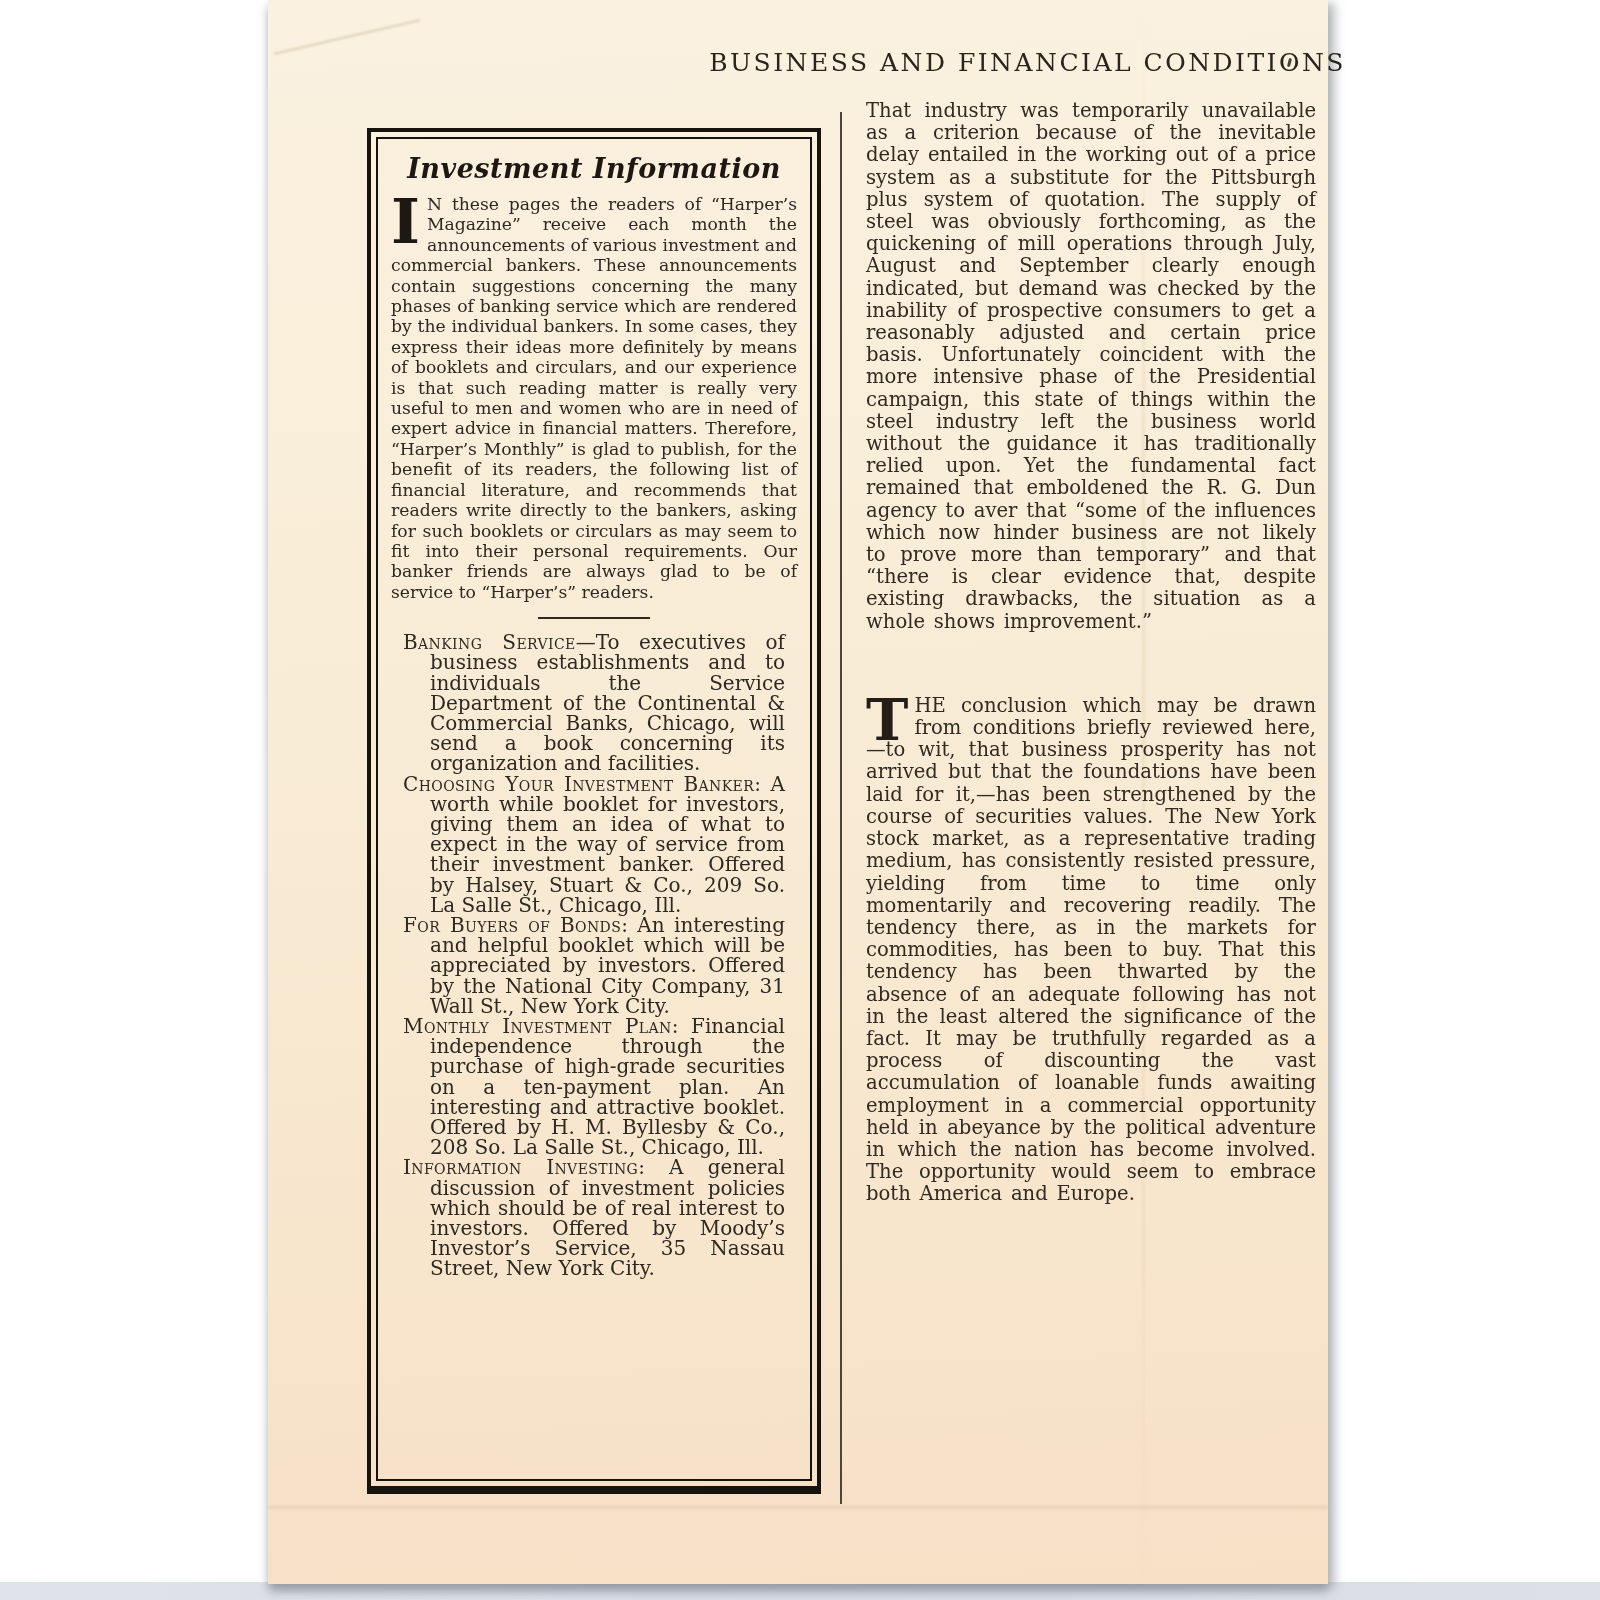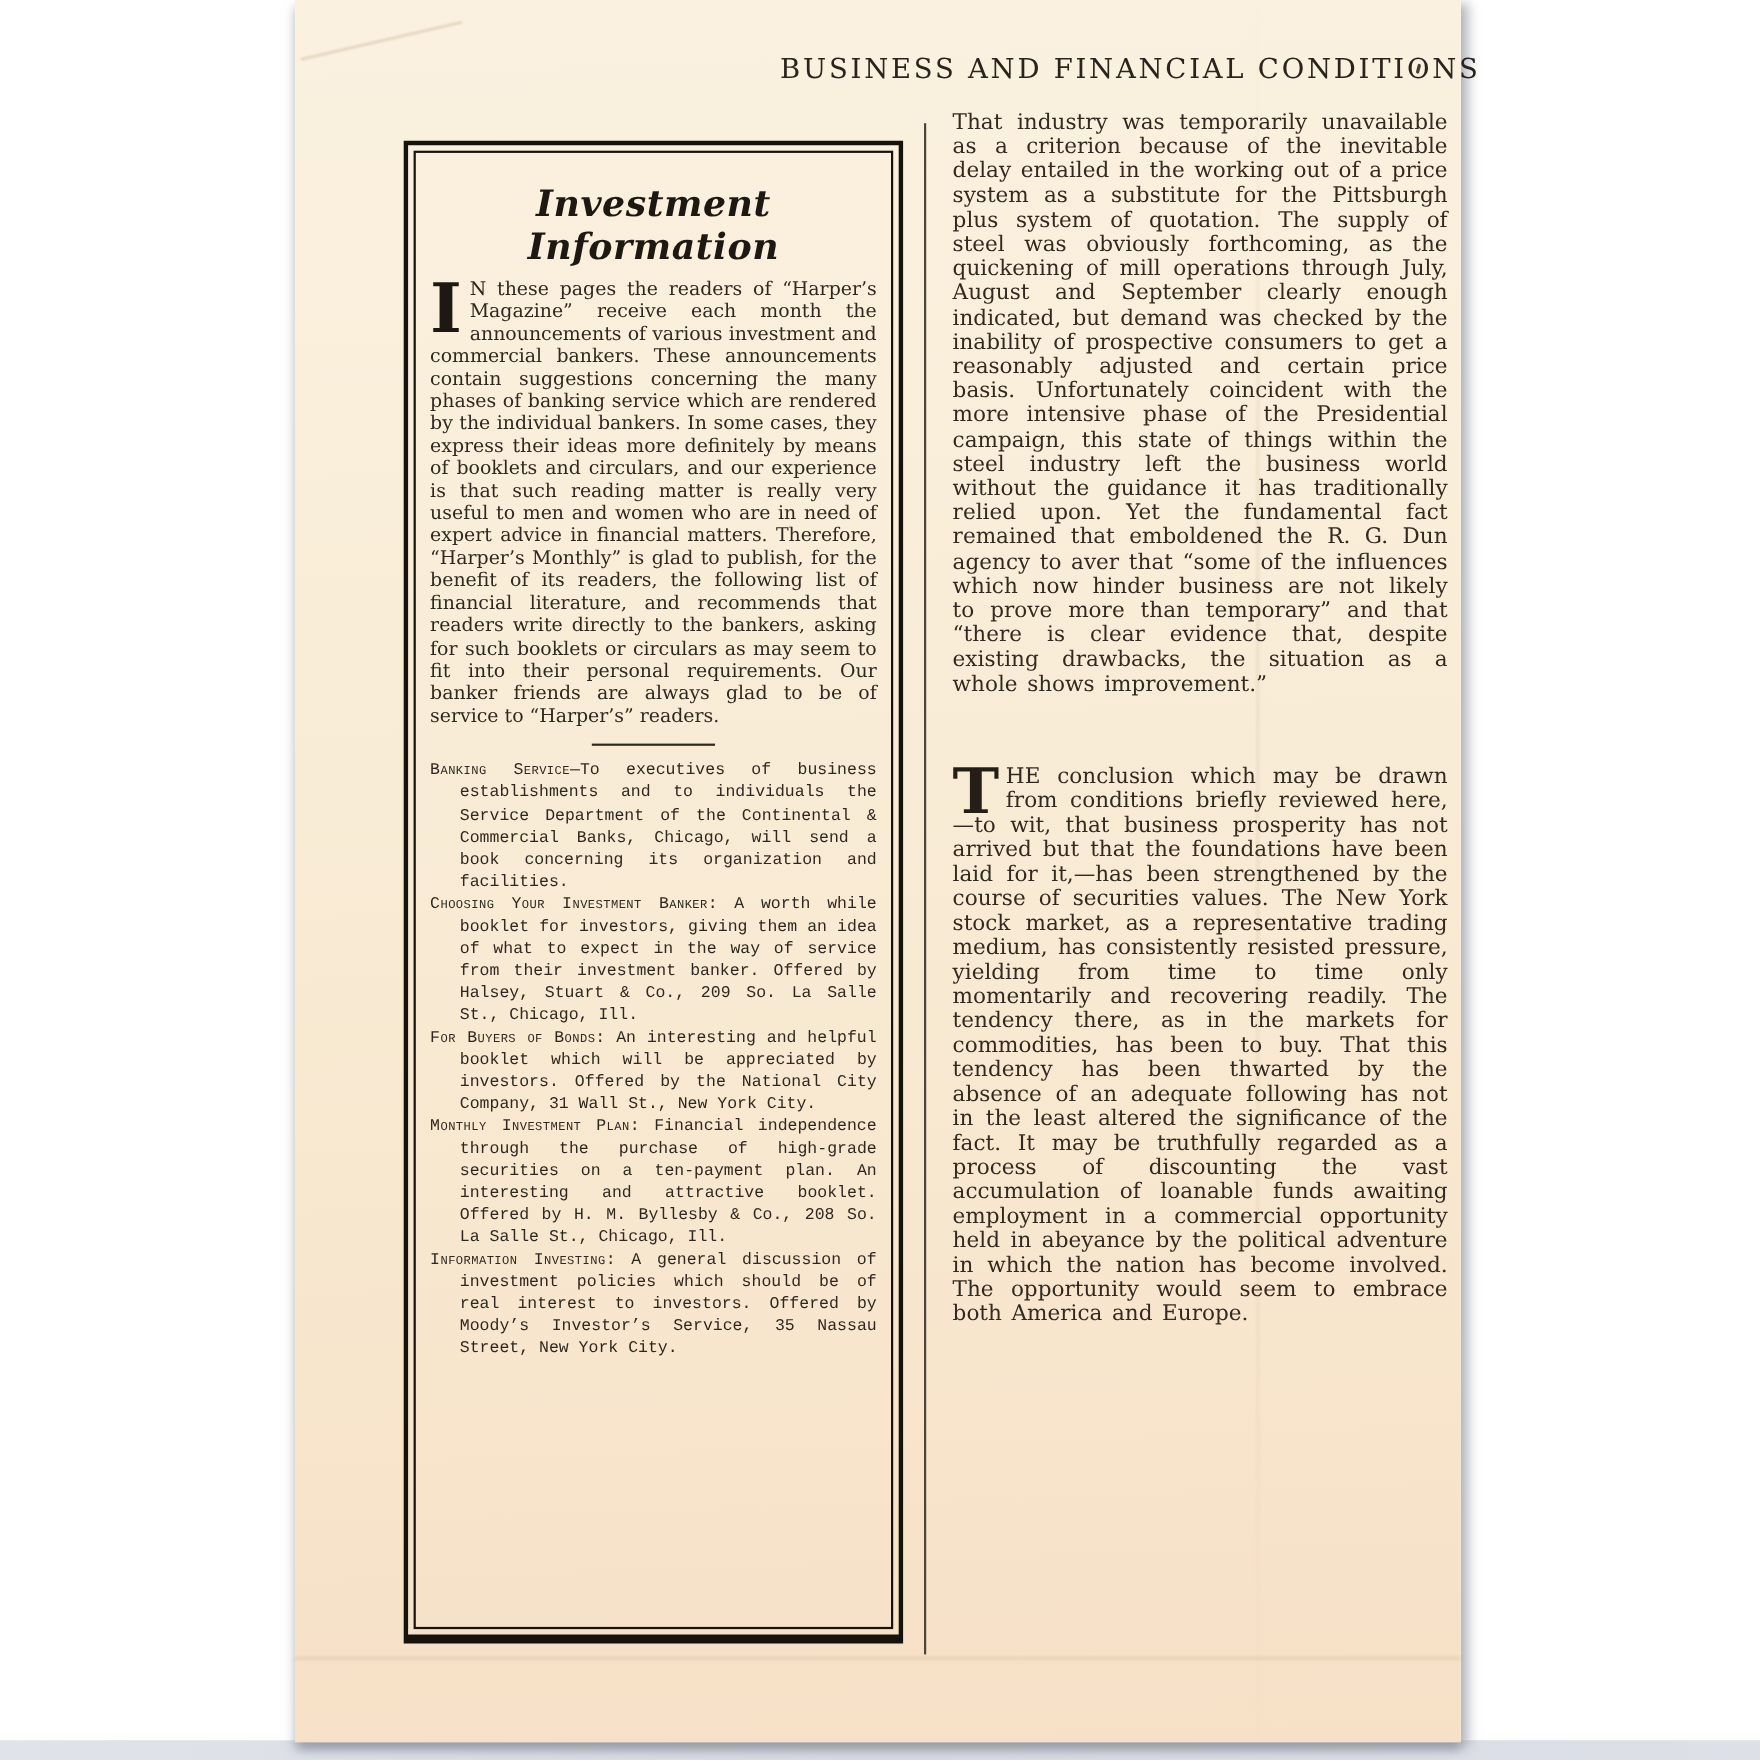--- a/index.html
+++ b/index.html
@@ -20,28 +20,28 @@
     transform:rotate(14deg);border-radius:2px;}
   .page-header{position:absolute;top:48px;left:0;width:100%;margin:0;text-align:right;
     font-family:"DejaVu Serif",serif;font-size:25px;font-weight:400;letter-spacing:2.5px;
     color:#2a241c;transform:translateX(18px);}
   .col-divider{position:absolute;left:572px;top:112px;width:2px;height:1392px;background:#4d443a;}
   
   .ad-box{position:absolute;left:99px;top:128px;width:454px;height:1366px;box-sizing:border-box;
     border:4px solid #16120c;border-bottom-width:8px;padding:5px;}
   .ad-box-inner{border:2px solid #16120c;height:100%;box-sizing:border-box;
     padding:6px 13px 0;overflow:hidden;}
-  .box-title{font-family:"DejaVu Serif",serif;font-style:italic;font-weight:bold;font-size:33px;
-    text-align:center;color:#1d1811;margin:20px 0 10px;letter-spacing:.5px;}
+  .box-title{font-family:"DejaVu Serif",serif;font-style:italic;font-weight:bold;font-size:27px;
+    text-align:center;color:#1d1811;margin:8px 0 10px;letter-spacing:.5px;}
   .intro{font-size:17.2px;line-height:20.4px;text-align:justify;color:#2e2820;margin:0;}
   .dropcap-i{float:left;font-size:62px;line-height:50px;font-weight:bold;
     margin:3px 7px -6px 0;color:#1d1811;}
   .rule{width:112px;border:0;border-top:2px solid #2e2820;margin:15px auto 13px;}
-  .listings{list-style:none;margin:0;padding:0;font-size:15px;line-height:20.2px;
-    color:#2e2820;text-align:justify;font-family:Liberation Mono, monospace;}
+  .listings{list-style:none;margin:12px;padding:0;font-size:20px;line-height:20.2px;
+    color:#2e2820;text-align:justify;}
   .listings li{padding-left:27px;text-indent:-27px;}
   .listing-label{font-variant:small-caps;letter-spacing:.4px;}
   
   .article{position:absolute;left:598px;top:100px;width:450px;font-size:19.6px;
     line-height:22.2px;color:#322a20;text-align:justify;word-spacing:2.5px;}
   .article .para{margin:0;}
   .article .p2{margin-top:62px;}
   .dropcap-t{float:left;font-size:57px;line-height:45px;font-weight:bold;
     margin:2px 6px -4px 0;color:#241e16;}
 </style>

